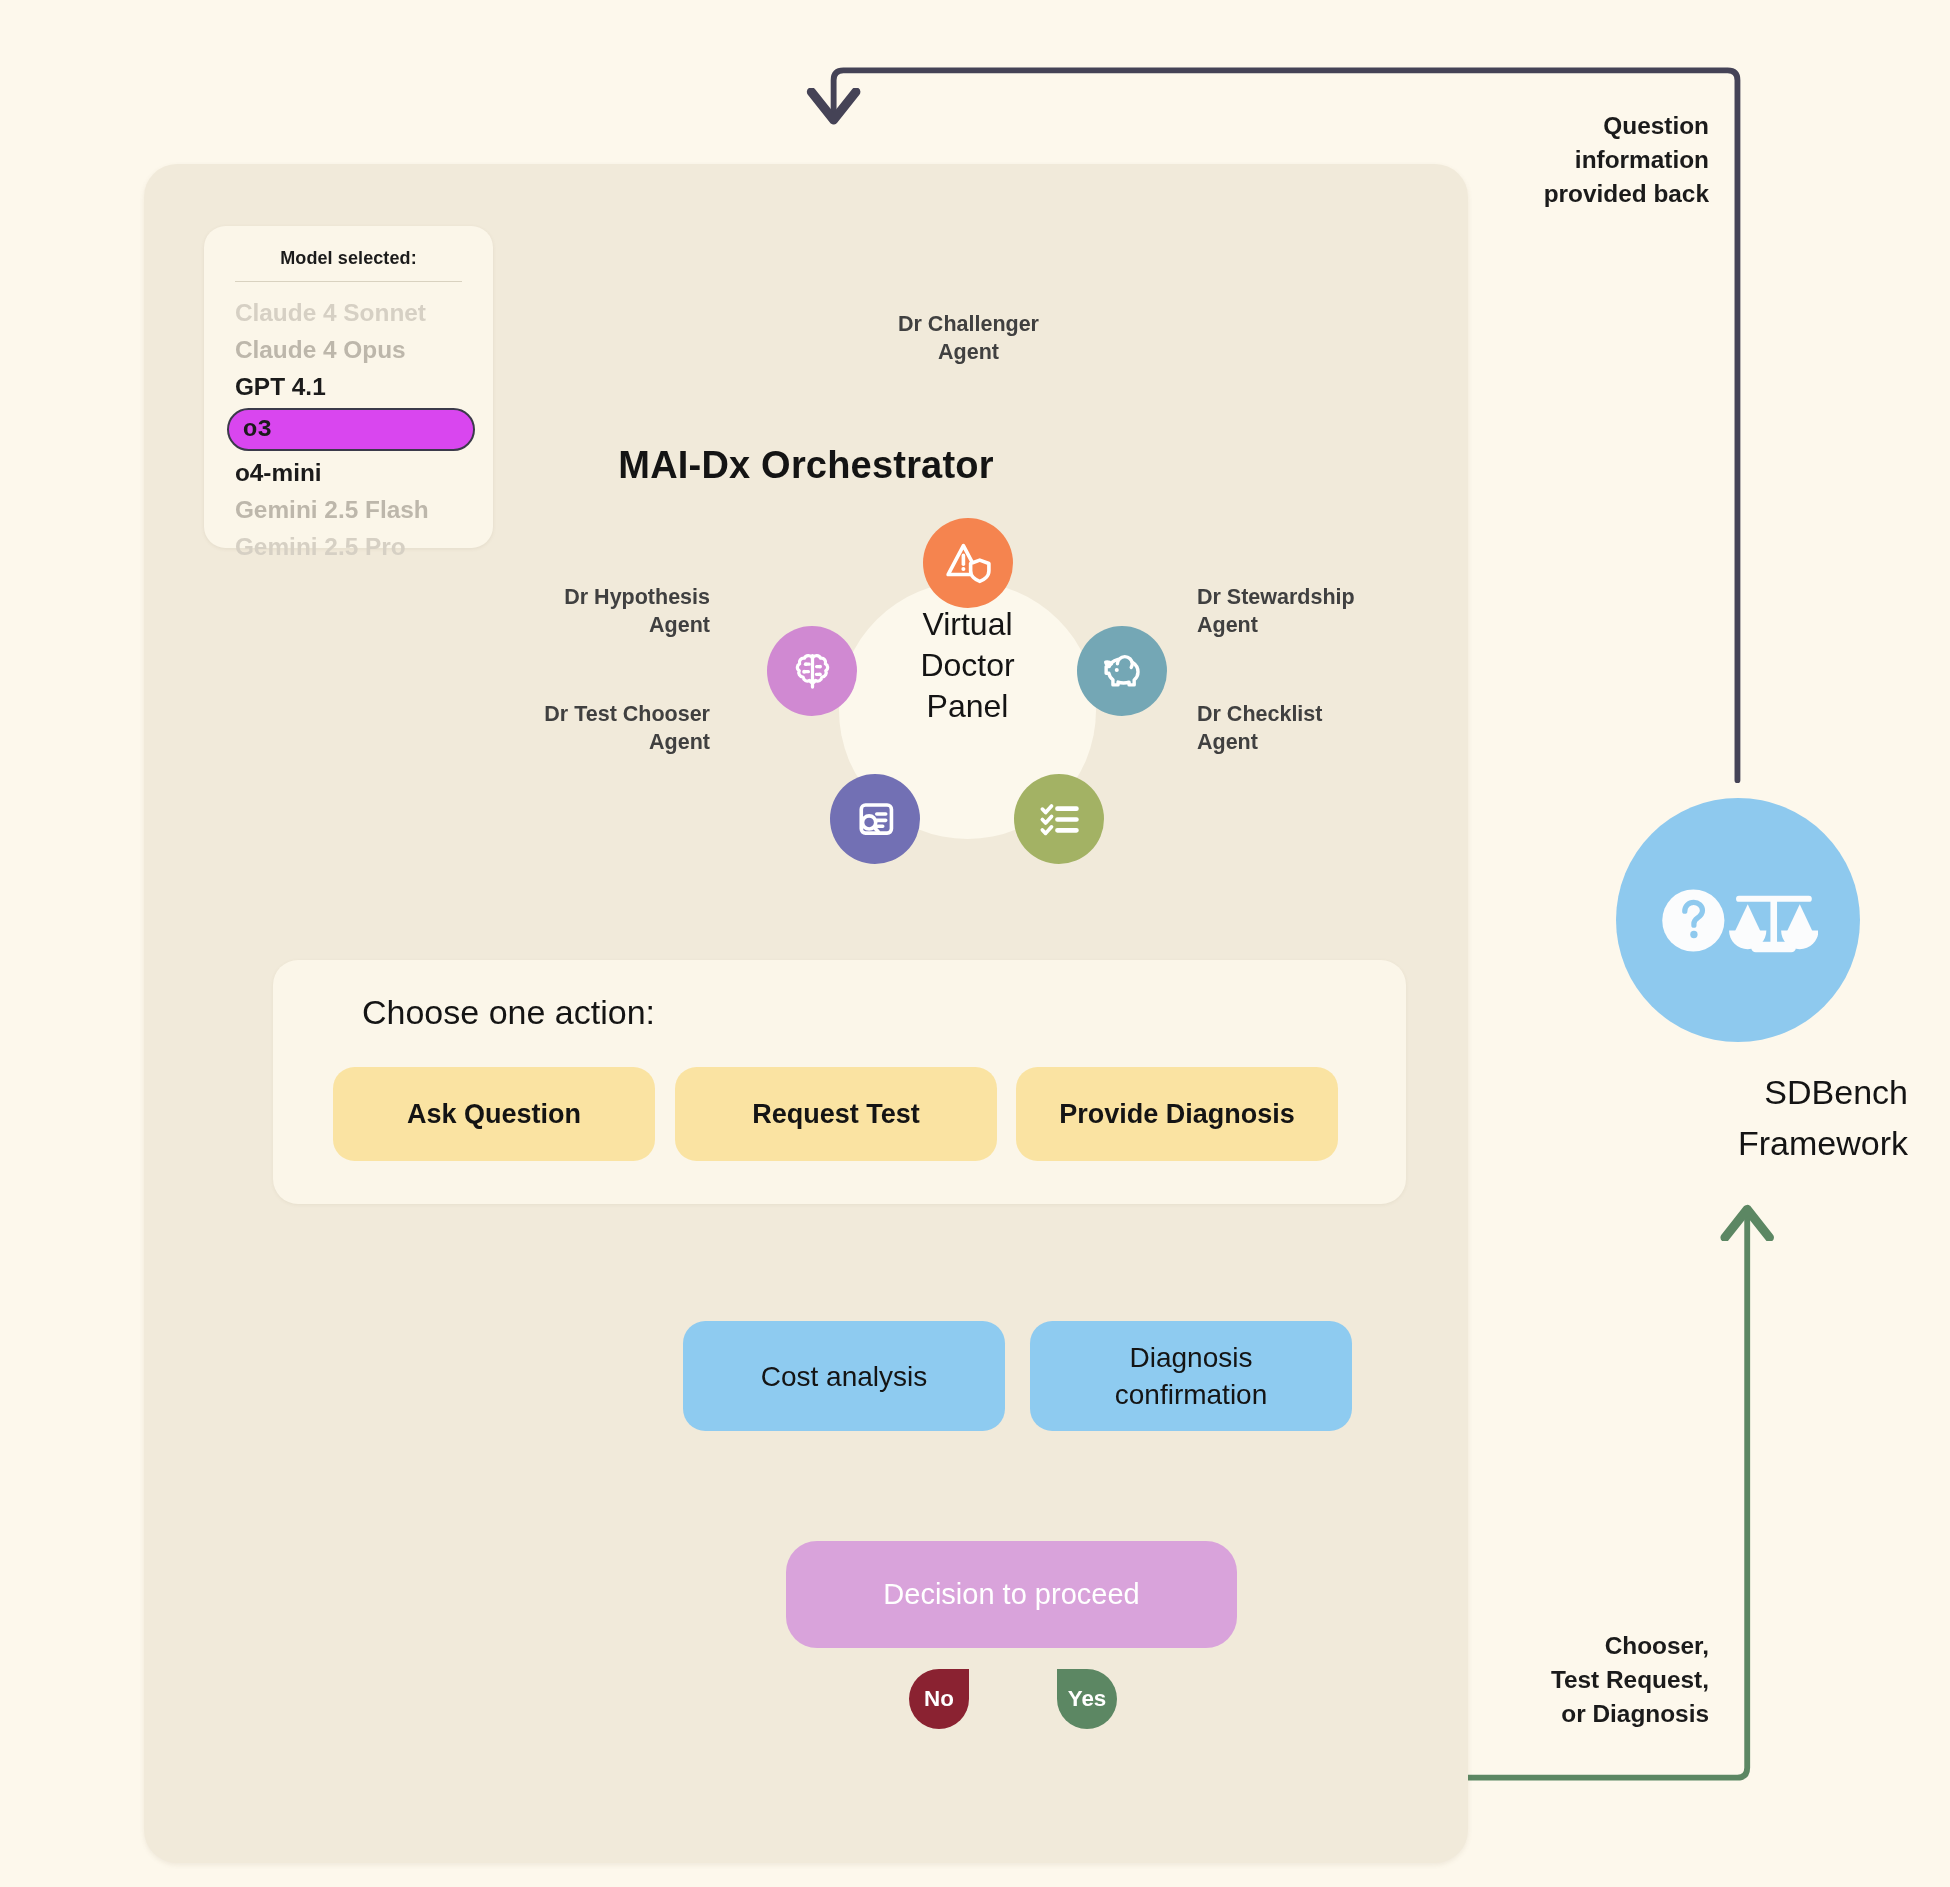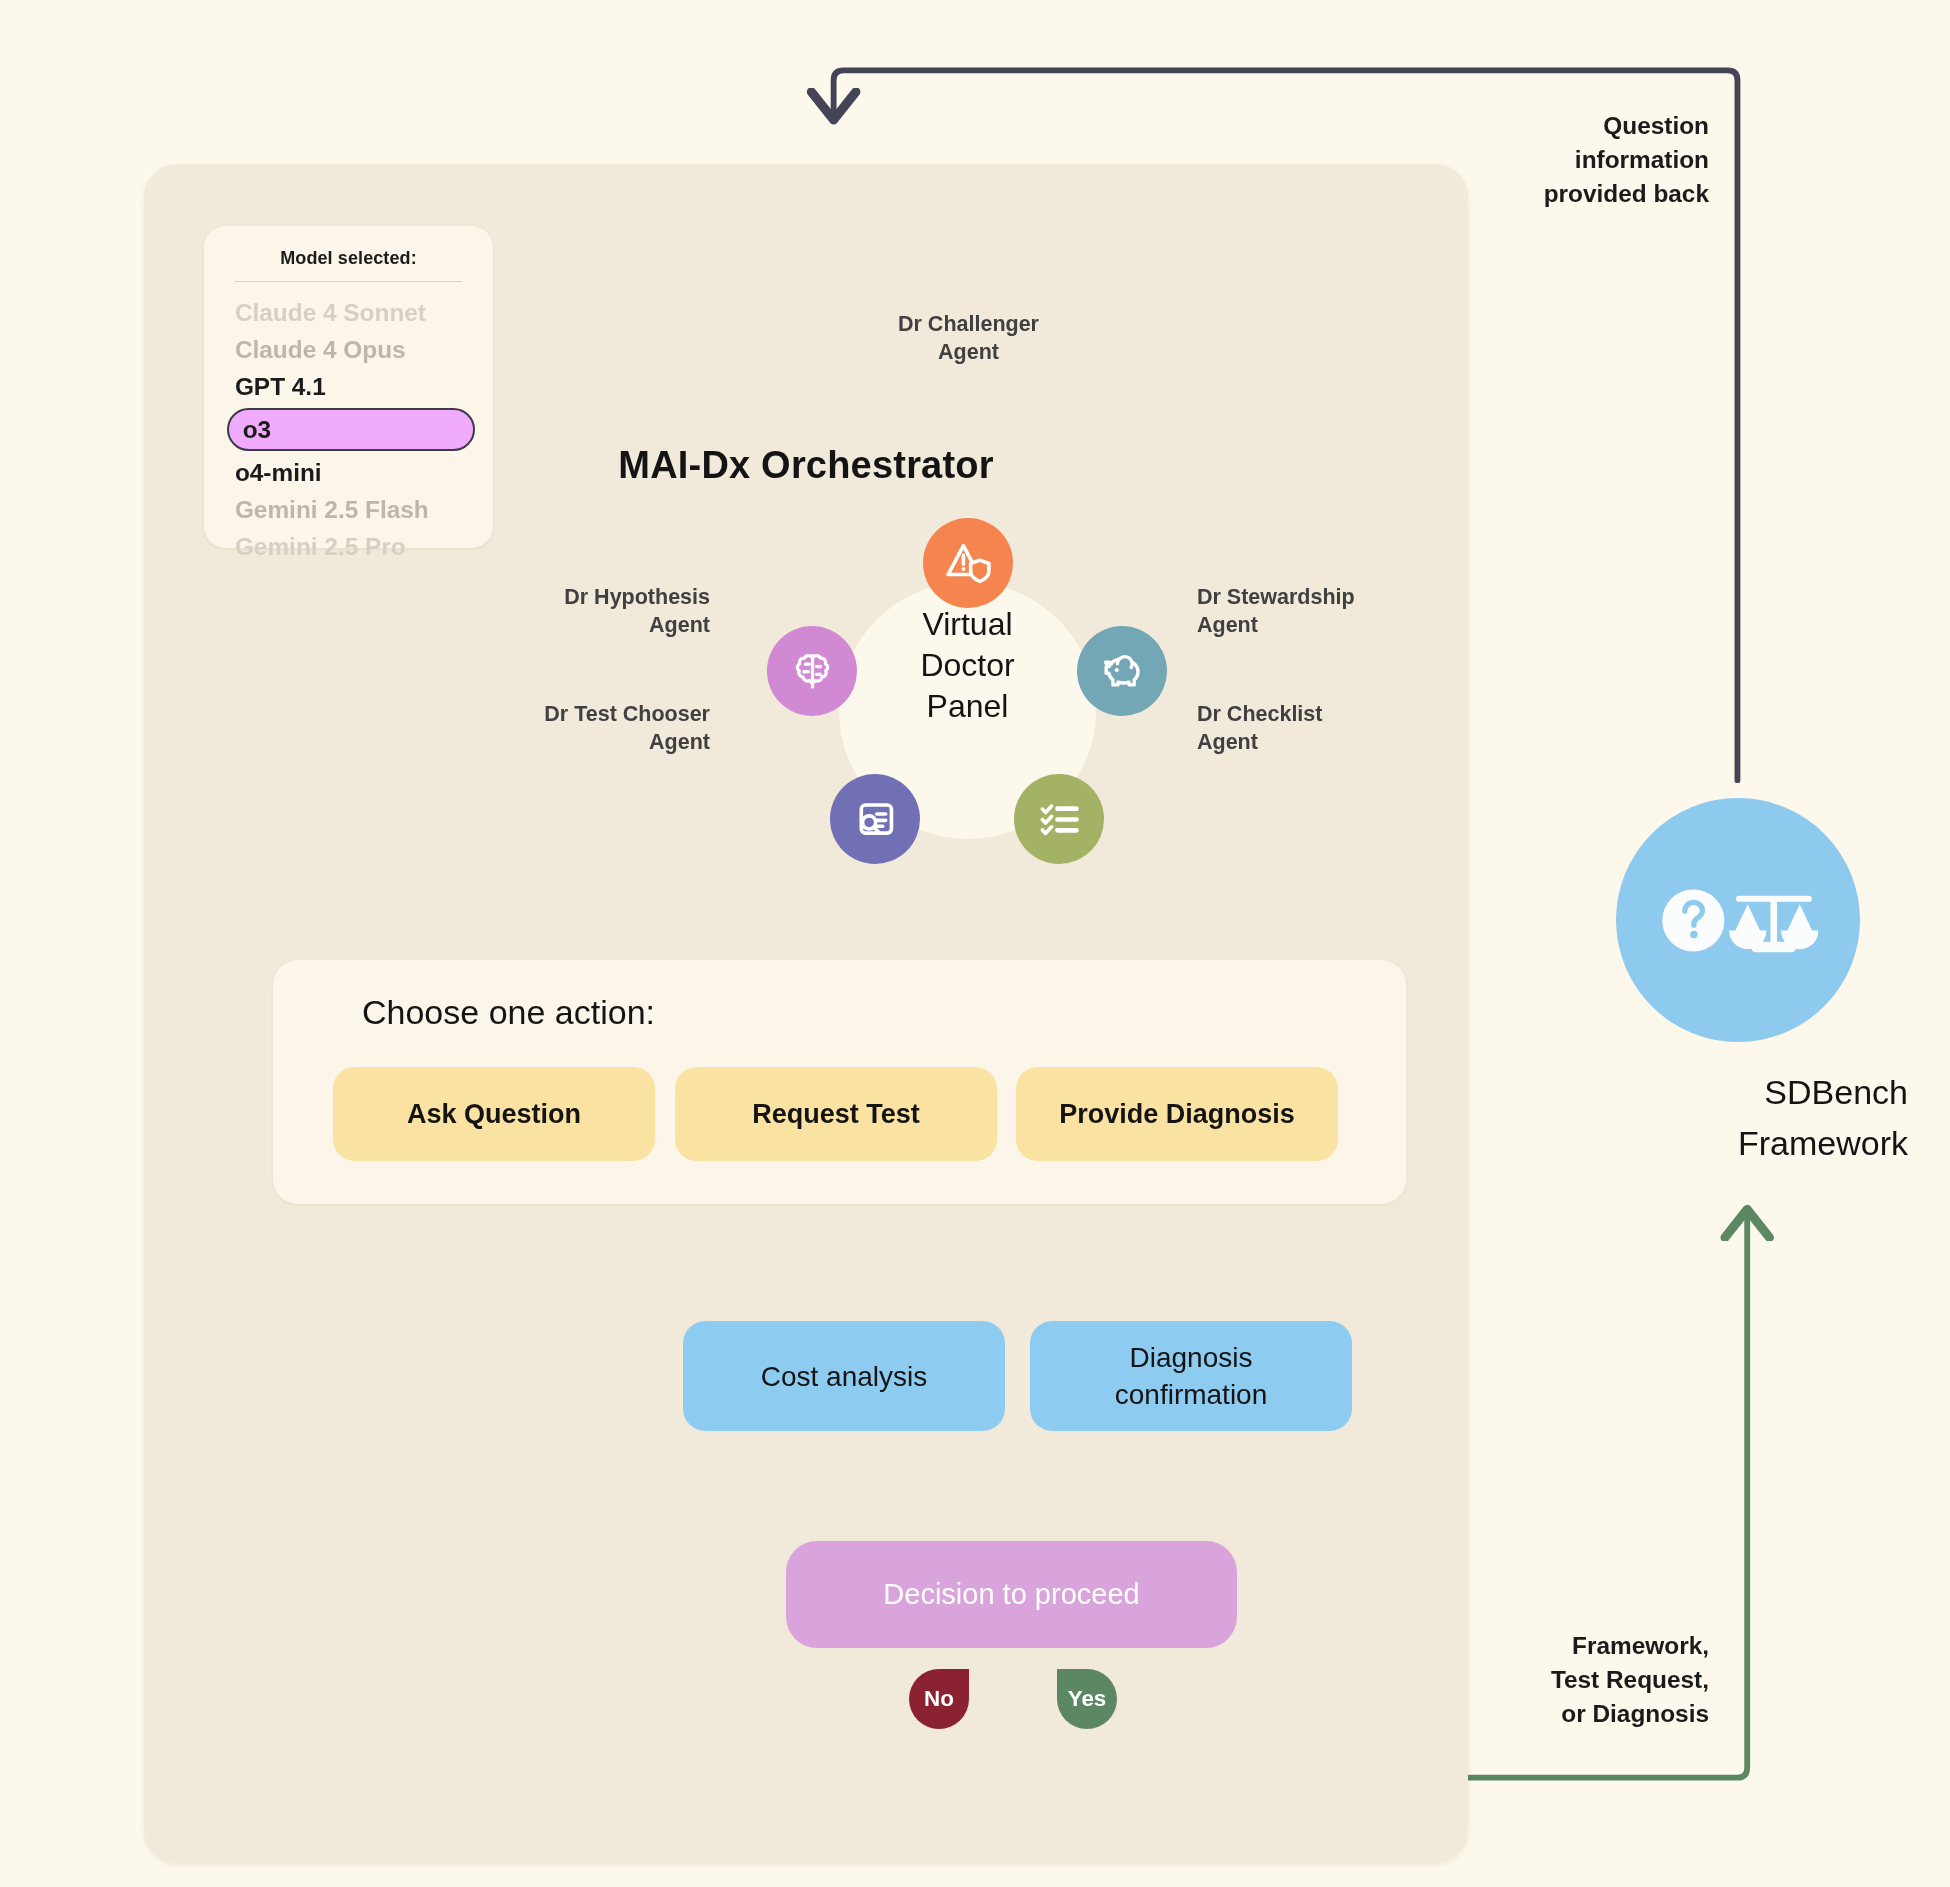--- a/index.html
+++ b/index.html
@@ -45,26 +45,27 @@
     font-size:24.4px;font-weight:bold;line-height:37px;
     padding-left:5.9px;white-space:nowrap;
   }
   .model-item.dim{color:#D6D0C4;}
   .model-item.mid{color:#BDB7AB;}
   .model-item.on{color:#1b1b1b;}
   .model-item.selected{
     color:#1b1b1b;
     border:2.3px solid #3b3a4a;
     border-radius:25px;
-    background:#f0abfc;
+    background:#d946ef;
     padding:3.9px 13.7px;
     margin:2.9px 0 3.9px -2px;
     line-height:31px;
     width:248px;
     box-sizing:border-box;
+    font-family:Liberation Mono, monospace;
   }
 
   
   #orch-title{
     position:absolute;left:0;top:280px;width:1324px;
     text-align:center;font-size:38px;font-weight:600;color:#141414;
     letter-spacing:0.2px;
   }
 
   
@@ -372,17 +373,17 @@
   <div>SDBench</div>
   <div>Framework</div>
 </div>
 
 <div class="side-note" id="note-top">
   <div>Question</div>
   <div>information</div>
   <div>provided back</div>
 </div>
 <div class="side-note" id="note-bottom">
-  <div>Framework,</div>
+  <div>Chooser,</div>
   <div>Test Request,</div>
   <div>or Diagnosis</div>
 </div>
 
 
 </body></html>

